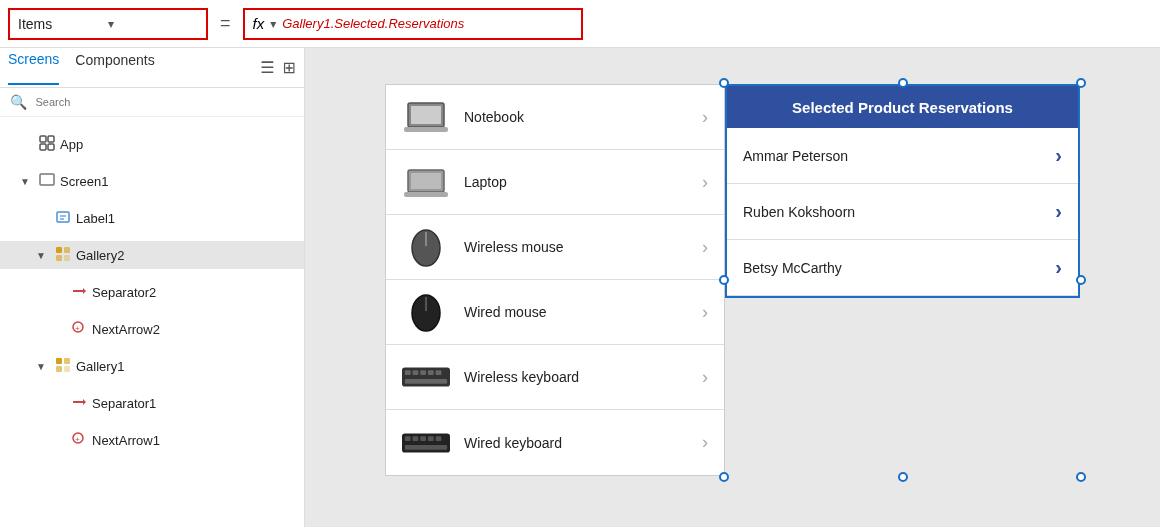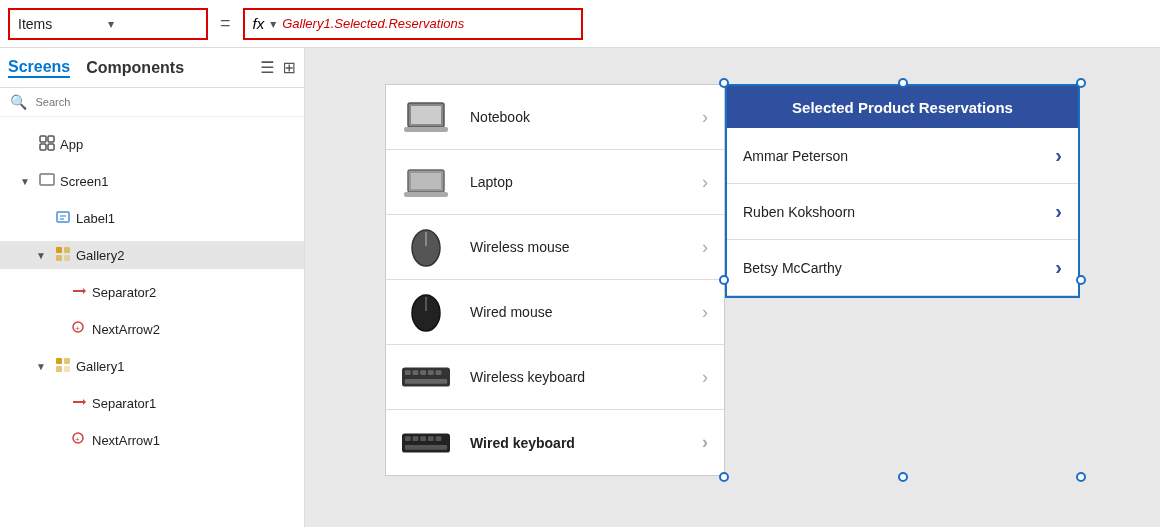--- a/index.html
+++ b/index.html
@@ -58,25 +58,24 @@
     }
     .sidebar-tabs {
       display: flex;
       align-items: center;
       border-bottom: 1px solid #ddd;
       padding: 0 8px;
       height: 40px;
       gap: 16px;
     }
     .sidebar-tab {
-      font-size: 16px;
+      font-size: 14px;
       color: #333;
-      padding-bottom: 0;
+      padding-bottom: 16px;
       cursor: pointer;
-      font-weight: bold;
     }
     .sidebar-tab.active {
       color: #0078d4;
       border-bottom: 2px solid #0078d4;
     }
     .sidebar-tab-icons {
       margin-left: auto;
       display: flex;
       gap: 8px;
       align-items: center;
@@ -141,23 +140,23 @@
       width: 340px;
       border: 1px solid #ccc;
       flex-shrink: 0;
     }
     .product-item {
       display: flex;
       align-items: center;
       height: 65px;
       border-bottom: 1px solid #ddd;
       padding: 0 16px;
-      gap: 20px;
-    }
-    .product-item:last-child { border-bottom: none; font-weight: bold; }
+      gap: 14px;
+    }
+    .product-item:last-child { border-bottom: none; }
     .product-img {
       width: 48px;
       height: 40px;
       display: flex;
       align-items: center;
       justify-content: center;
       flex-shrink: 0;
     }
     .product-name { flex: 1; font-size: 14px; color: #222; }
     .product-arrow { font-size: 18px; color: #aaa; }

